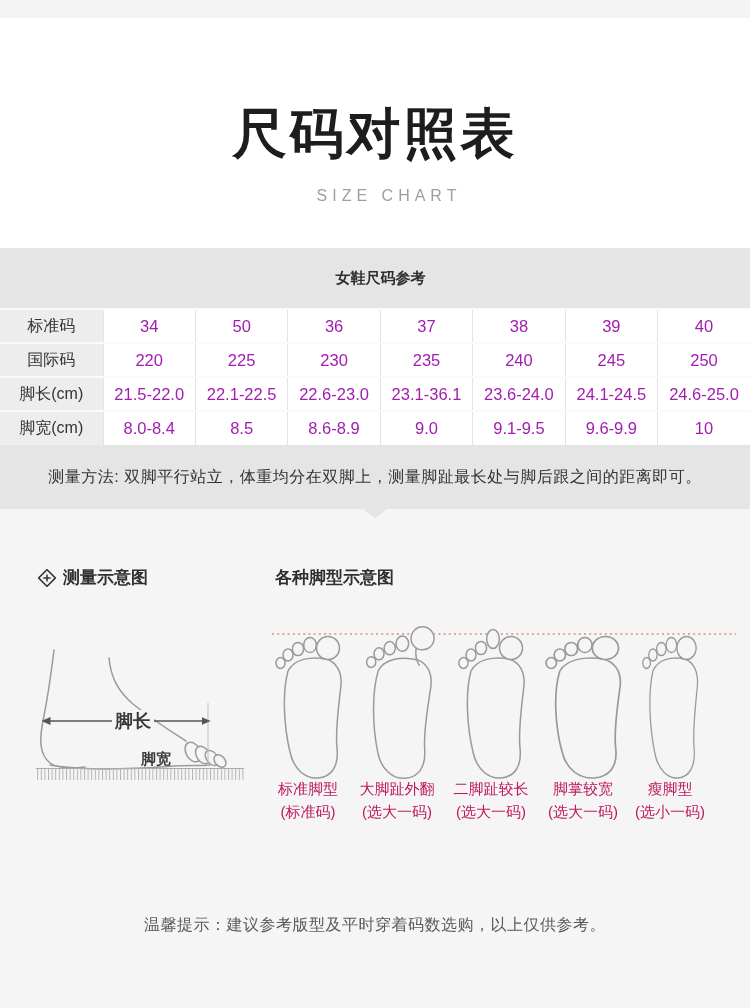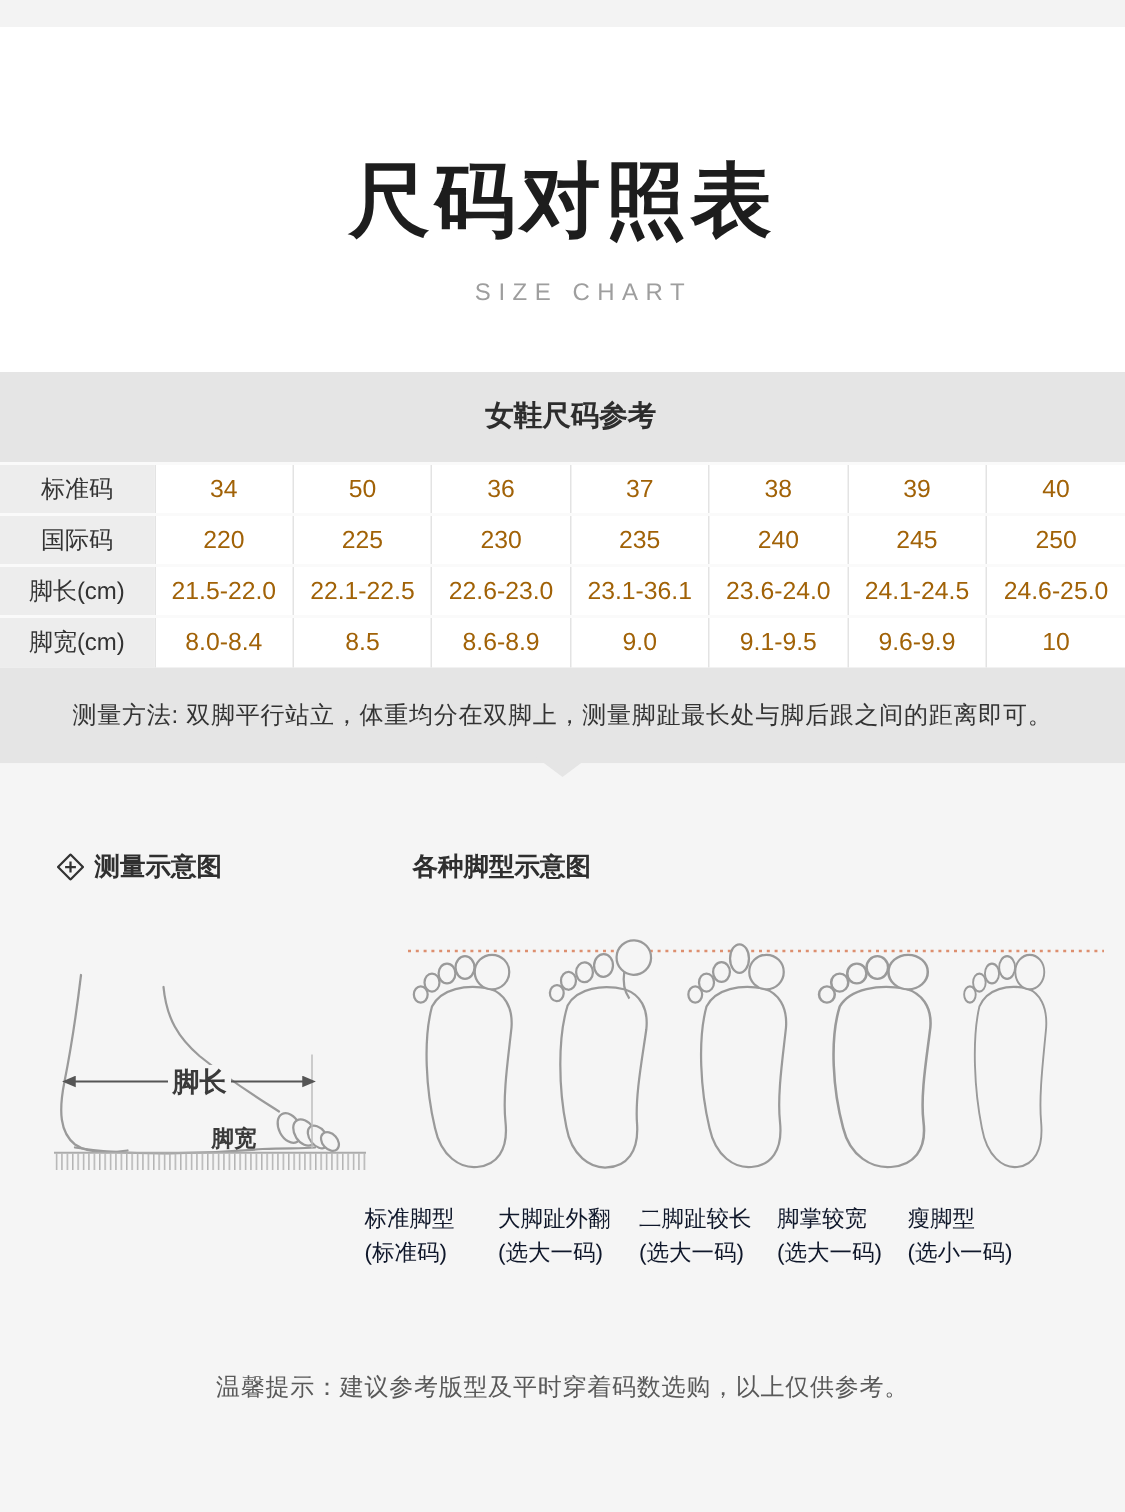--- a/index.html
+++ b/index.html
@@ -13,25 +13,25 @@
 
   
   .title-section { height:230px; background:#fff; text-align:center; padding-top:80px; }
   .main-title { font-size:54px; font-weight:700; letter-spacing:3px; color:#1d1d1d; }
   .sub-title { margin-top:16px; font-size:16px; letter-spacing:5px; color:var(--subtitle-gray,#9e9e9e);padding-left:28px; }
 
   
   .size-table { width:750px; border-collapse:collapse; table-layout:fixed; }
   .size-table caption {
     height:60px; background:var(--bar-bg,#e5e5e5); text-align:center;
-    font-size:19px; font-weight:700; color:#2d2d2d; line-height:60px; caption-side:top;padding-left:11px;
+    font-size:15px; font-weight:700; color:#2d2d2d; line-height:60px; caption-side:top;padding-left:11px;
   }
   .size-table td {
     height:34px; text-align:center; vertical-align:middle;
-    font-size:16.5px; color:#a16207; background:#fff;
+    font-size:16.5px; color:#a21caf; background:#fff;
     border-top:2px solid #fafafa;
   }
   .size-table td + td { border-left:1px solid #e3e3e3; }
   .size-table td.rlabel { background:var(--label-cell-bg,#ededed); font-size:16px; color:#333; }
   .size-table col.c-label { width:103px; }
 
   
   .method-bar {
     position:relative; height:64px; background:var(--bar-bg,#e5e5e5);
     display:flex; align-items:center; justify-content:center;
@@ -44,22 +44,22 @@
   }
 
   
   .diagram-section { position:relative; height:502px; background:var(--section-bg,#f5f5f5); }
   .sec-heading { position:absolute; top:57px; display:flex; align-items:center; gap:7px;
     font-size:17px; font-weight:700; color:#2f2f2f; }
   .sec-heading.left { left:38px;text-align:center; }
   .sec-heading.right { left:275px; }
   .measure-svg { position:absolute; left:30px; top:106px; }
   .feet-svg { position:absolute; left:268px; top:114px; }
-  .foot-label { position:absolute; top:292px; width:130px; text-align:left;
-    font-size:15px; color:#0f172a; line-height:1.55; }
+  .foot-label { position:absolute; top:268px; width:130px; text-align:center;
+    font-size:15px; color:#be185d; line-height:1.55; }
   .tip-row { position:absolute; top:406px; width:100%; text-align:center;
     font-size:16px; color:#595959; letter-spacing:0.5px; }
 
   svg .sketch { fill:none; stroke:#9a9a9a; stroke-width:1.5; stroke-linecap:round; }
   svg .fillshape { fill:var(--section-bg,#f5f5f5); stroke:#9a9a9a; stroke-width:1.5; }
   svg .dotline { stroke:var(--accent-dotted-line,#dd8f6f); stroke-width:1.6; stroke-dasharray:2 3.2; fill:none; }
   svg .guide { stroke:#bdbdbd; stroke-width:1; }
   svg .arrowline { stroke:#555; stroke-width:1.3; }
   svg .svgtext { font-family:"Liberation Sans","DejaVu Sans",sans-serif; fill:#3a3a3a; font-weight:700; }
 </style>

